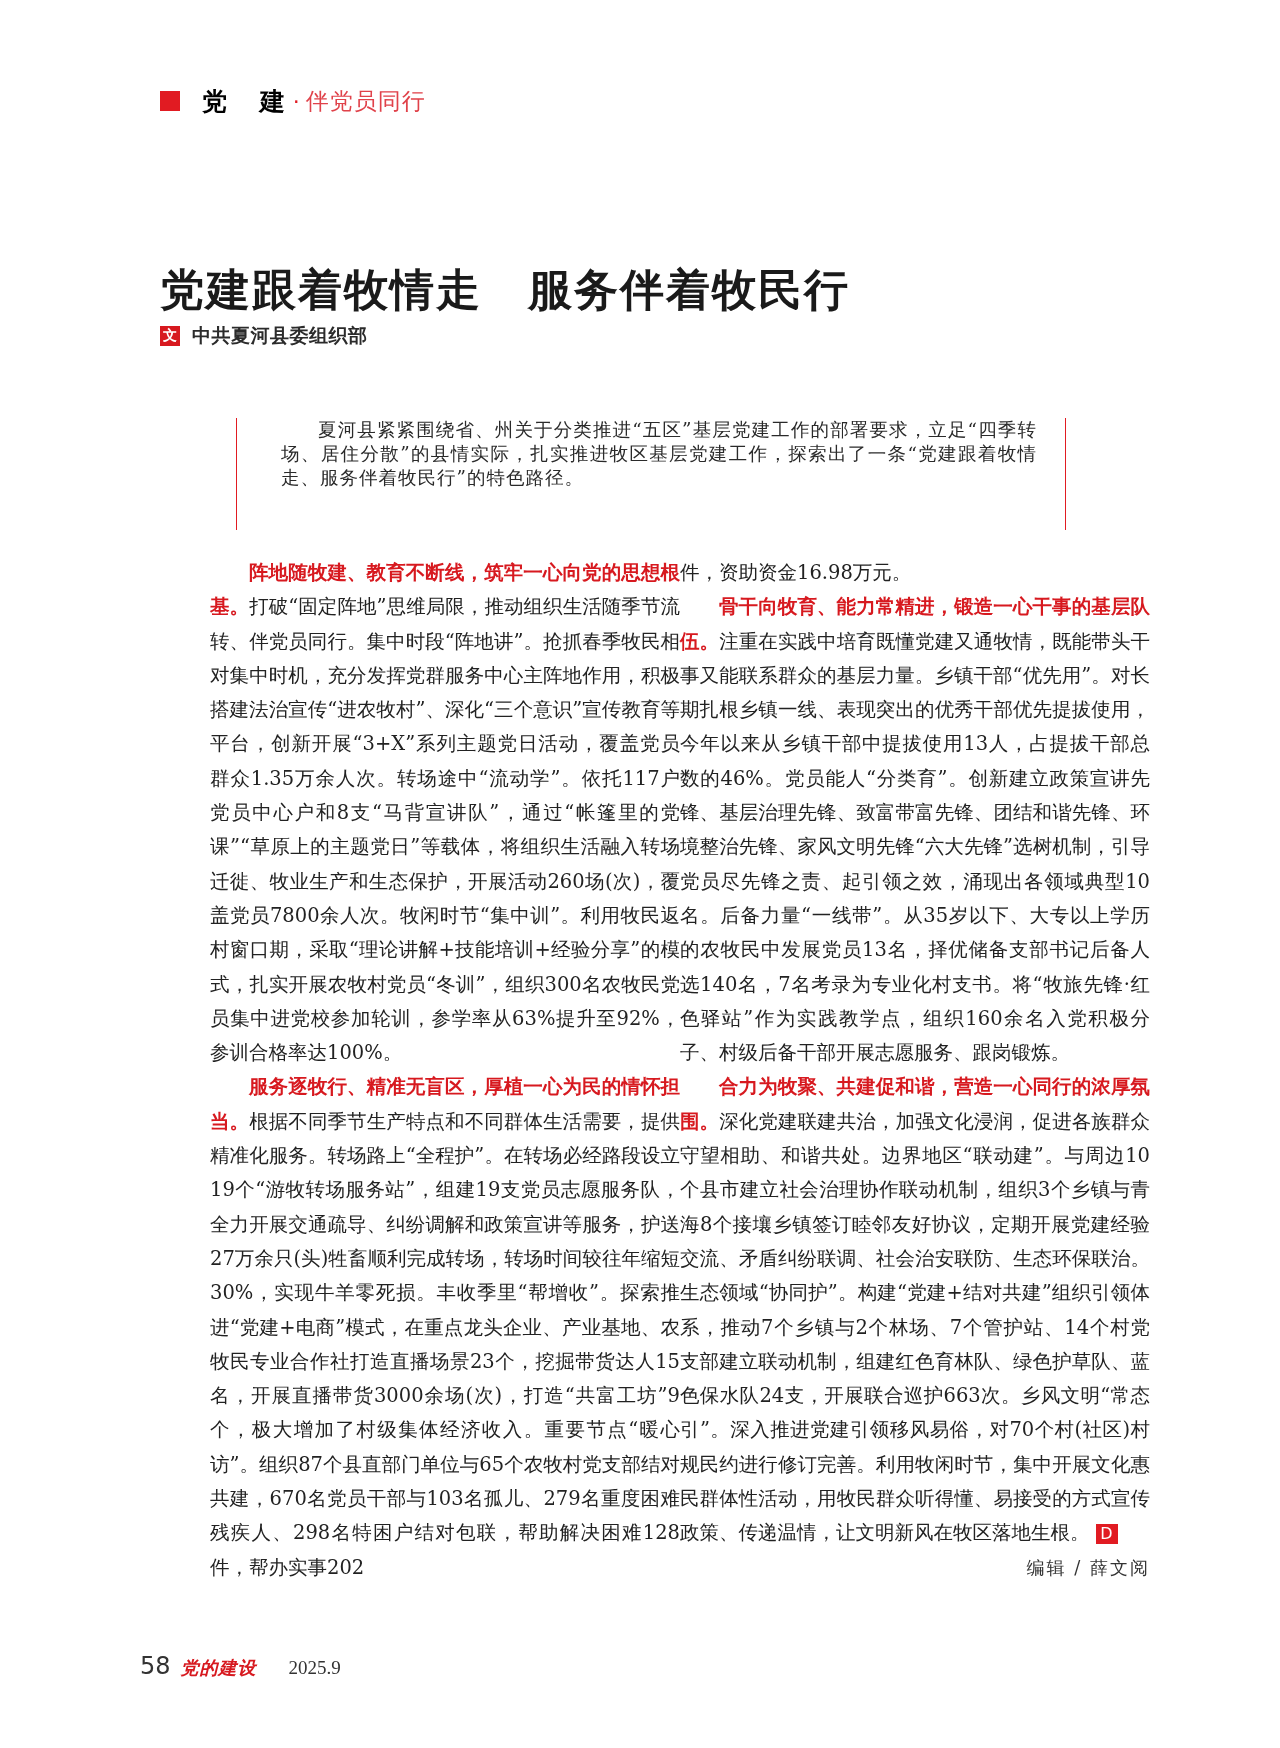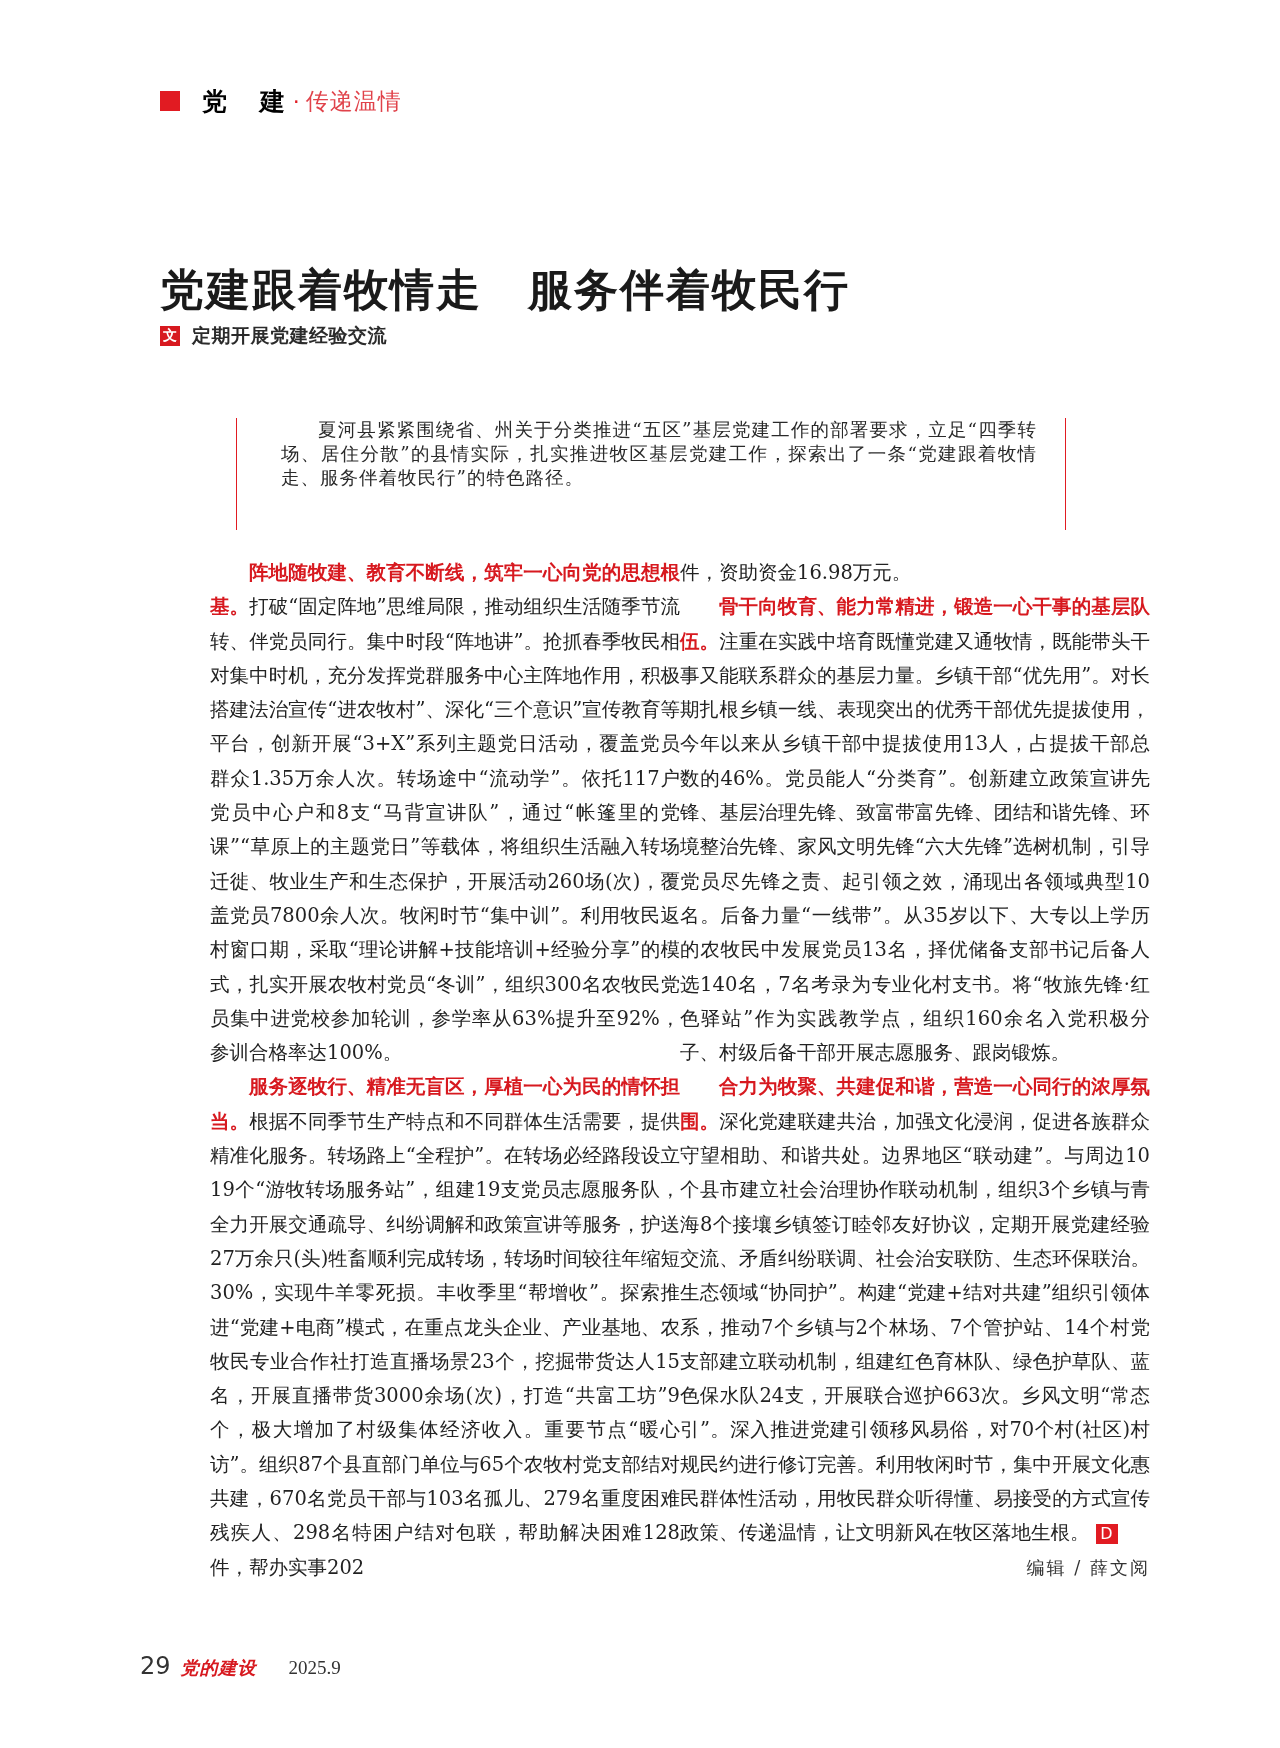--- a/index.html
+++ b/index.html
@@ -81,28 +81,28 @@
   }
   .issue { font-family: "Liberation Serif", serif; font-size: 19px; color: #333; }
 </style>
 </head>
 <body>
 
 <div class="section-tag">
   <span class="tag-square"></span>
   <span class="tag-main">党 建</span>
   <span class="tag-dot">·</span>
-  <span class="tag-sub">传递温情</span>
+  <span class="tag-sub">伴党员同行</span>
 </div>
 
 <h1 class="title">党建跟着牧情走　服务伴着牧民行</h1>
 
 <div class="author">
   <span class="author-badge">文</span>
-  <span class="author-name">定期开展党建经验交流</span>
+  <span class="author-name">中共夏河县委组织部</span>
 </div>
 
 <div class="abstract">
   <p>夏河县紧紧围绕省、州关于分类推进“五区”基层党建工作的部署要求，立足“四季转场、居住分散”的县情实际，扎实推进牧区基层党建工作，探索出了一条“党建跟着牧情走、服务伴着牧民行”的特色路径。</p>
 </div>
 
 <div class="columns">
   <div class="col">
     <p>
       <span class="head">阵地随牧建、教育不断线，筑牢一心向党的思想根基。</span><span>打破“固定阵地”思维局限，推动组织生活随季节流转、伴党员同行。集中时段“阵地讲”。抢抓春季牧民相对集中时机，充分发挥党群服务中心主阵地作用，积极搭建法治宣传“进农牧村”、深化“三个意识”宣传教育等平台，创新开展“3+X”系列主题党日活动，覆盖党员群众1.35万余人次。转场途中“流动学”。依托117户党员中心户和8支“马背宣讲队”，通过“帐篷里的党课”“草原上的主题党日”等载体，将组织生活融入转场迁徙、牧业生产和生态保护，开展活动260场(次)，覆盖党员7800余人次。牧闲时节“集中训”。利用牧民返村窗口期，采取“理论讲解+技能培训+经验分享”的模式，扎实开展农牧村党员“冬训”，组织300名农牧民党员集中进党校参加轮训，参学率从63%提升至92%，参训合格率达100%。</span>
@@ -116,16 +116,16 @@
     <p>
       <span class="head">骨干向牧育、能力常精进，锻造一心干事的基层队伍。</span><span>注重在实践中培育既懂党建又通牧情，既能带头干事又能联系群众的基层力量。乡镇干部“优先用”。对长期扎根乡镇一线、表现突出的优秀干部优先提拔使用，今年以来从乡镇干部中提拔使用13人，占提拔干部总数的46%。党员能人“分类育”。创新建立政策宣讲先锋、基层治理先锋、致富带富先锋、团结和谐先锋、环境整治先锋、家风文明先锋“六大先锋”选树机制，引导党员尽先锋之责、起引领之效，涌现出各领域典型10名。后备力量“一线带”。从35岁以下、大专以上学历的农牧民中发展党员13名，择优储备支部书记后备人选140名，7名考录为专业化村支书。将“牧旅先锋·红色驿站”作为实践教学点，组织160余名入党积极分子、村级后备干部开展志愿服务、跟岗锻炼。</span>
     </p>
     <p>
       <span class="head">合力为牧聚、共建促和谐，营造一心同行的浓厚氛围。</span><span>深化党建联建共治，加强文化浸润，促进各族群众守望相助、和谐共处。边界地区“联动建”。与周边10个县市建立社会治理协作联动机制，组织3个乡镇与青海8个接壤乡镇签订睦邻友好协议，定期开展党建经验交流、矛盾纠纷联调、社会治安联防、生态环保联治。生态领域“协同护”。构建“党建+结对共建”组织引领体系，推动7个乡镇与2个林场、7个管护站、14个村党支部建立联动机制，组建红色育林队、绿色护草队、蓝色保水队24支，开展联合巡护663次。乡风文明“常态引”。深入推进党建引领移风易俗，对70个村(社区)村规民约进行修订完善。利用牧闲时节，集中开展文化惠民群体性活动，用牧民群众听得懂、易接受的方式宣传政策、传递温情，让文明新风在牧区落地生根。</span><span class="endmark">D</span><span class="editor">编辑 / 薛文阅</span>
     </p>
   </div>
 </div>
 
 <div class="footer">
-  <span class="page-num">29</span>
+  <span class="page-num">58</span>
   <span class="mag-name">党的建设</span>
   <span class="issue">2025.9</span>
 </div>
 
 </body></html>

